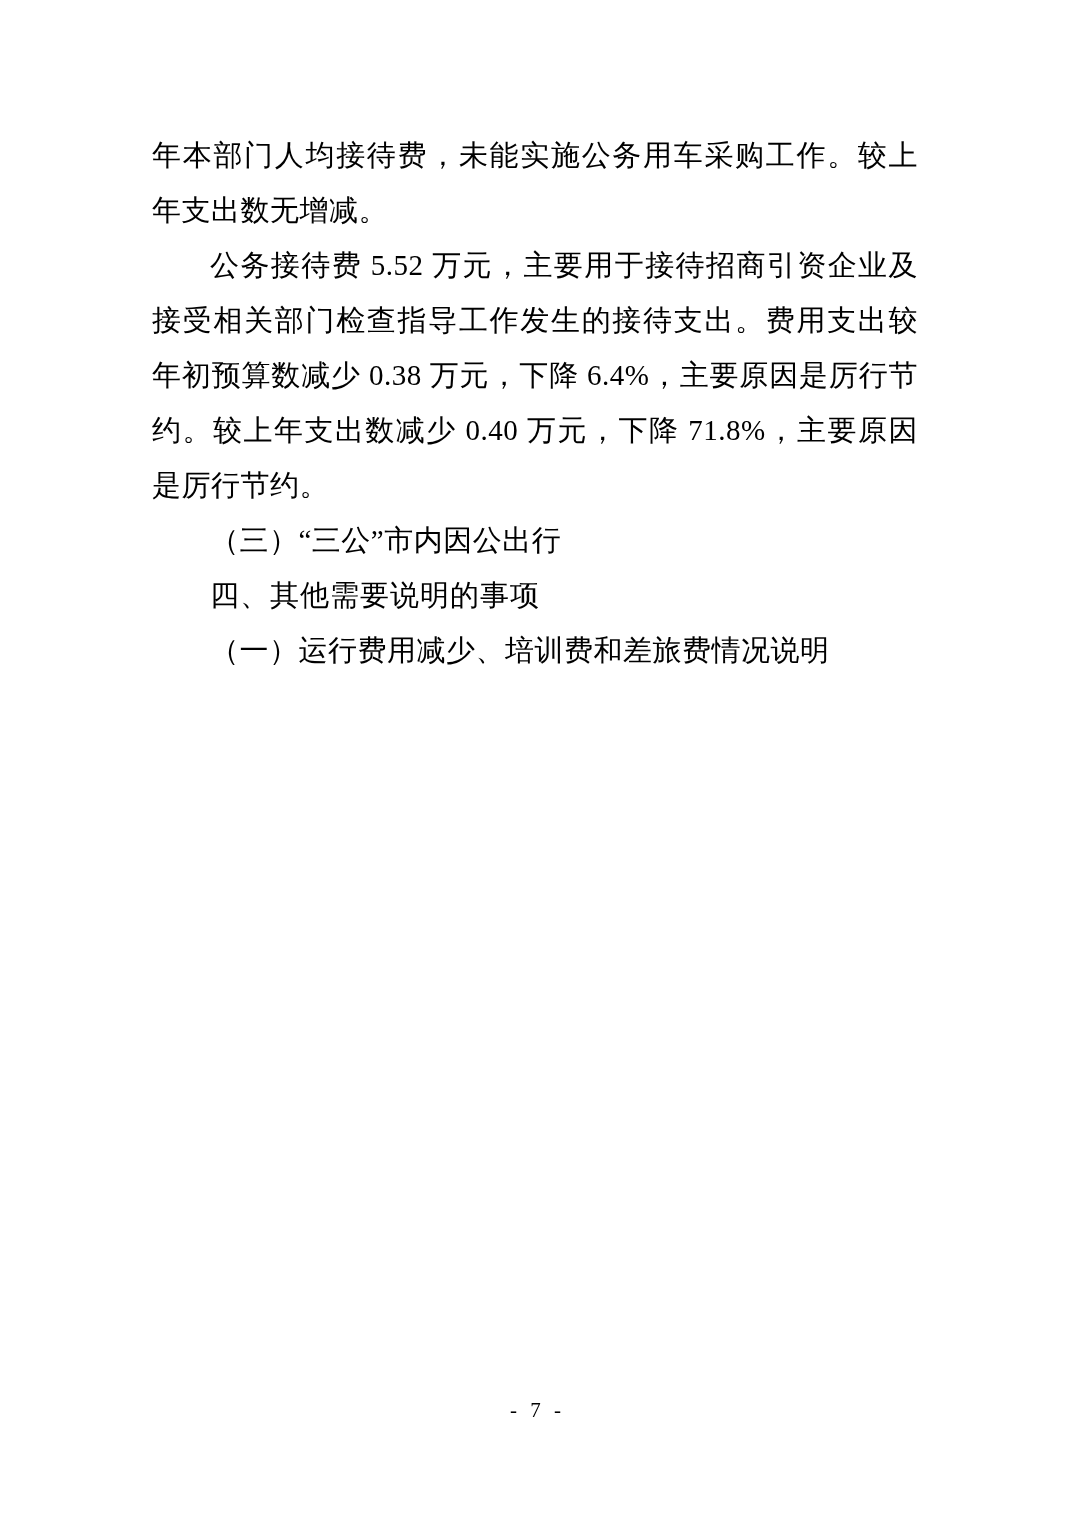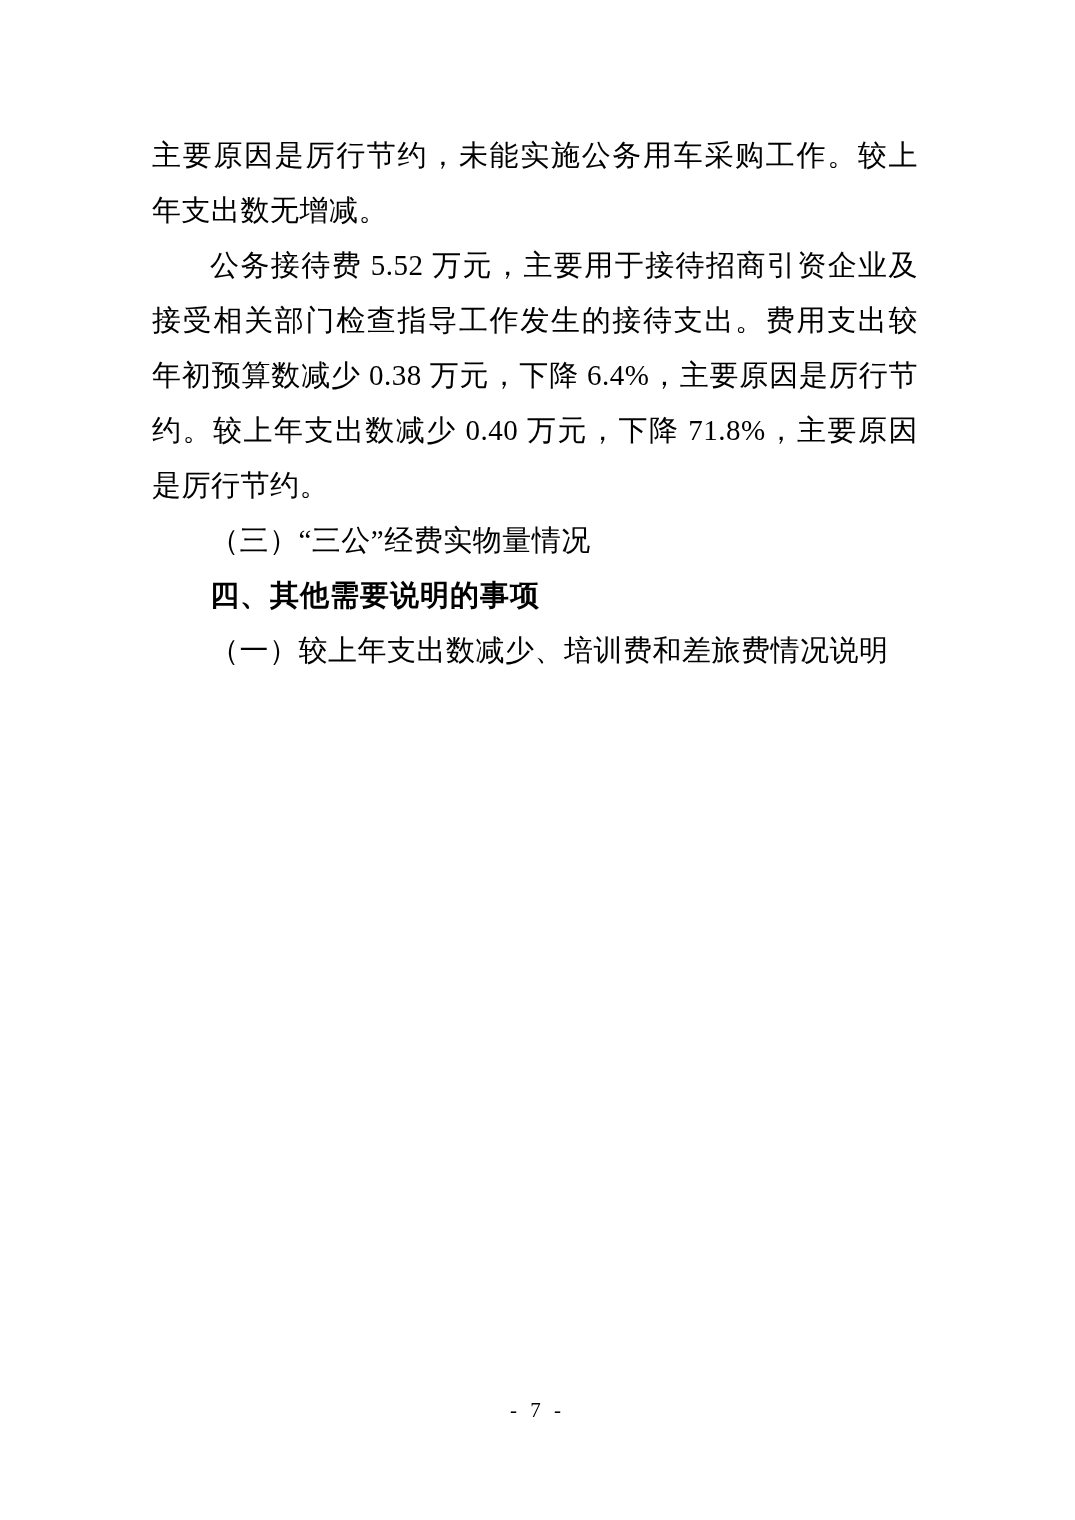--- a/index.html
+++ b/index.html
@@ -30,21 +30,21 @@
   .content p {
     margin: 0;
     padding: 0;
     text-indent: 2em;
   }
   .content p.no-indent {
     text-indent: 0;
   }
   .heading-hei {
     font-family: "Liberation Sans", "DejaVu Sans", sans-serif;
-    font-weight: bold;
+    font-weight: normal;
     letter-spacing: 1px;
   }
   .heading-kai {
     font-weight: normal;
   }
   .footer {
     position: absolute;
     left: 0;
     right: 0;
     top: 1398px;
@@ -53,22 +53,22 @@
     font-family: "Liberation Serif", "DejaVu Serif", serif;
     color: #000000;
     letter-spacing: 4px;
   }
 </style>
 </head>
 <body>
 
 <div class="page">
   <div class="content">
-    <p class="body no-indent">主要原因是厉行节约，未能实施公务用车采购工作。较上年支出数无增减。</p>
+    <p class="body no-indent">年本部门人均接待费，未能实施公务用车采购工作。较上年支出数无增减。</p>
     <p class="body">公务接待费 5.52 万元，主要用于接待招商引资企业及接受相关部门检查指导工作发生的接待支出。费用支出较年初预算数减少 0.38 万元，下降 6.4%，主要原因是厉行节约。较上年支出数减少 0.40 万元，下降 71.8%，主要原因是厉行节约。</p>
-    <p class="heading-kai">（三）“三公”经费实物量情况</p>
+    <p class="heading-kai">（三）“三公”市内因公出行</p>
     <p class="heading-hei">四、其他需要说明的事项</p>
-    <p class="heading-kai">（一）较上年支出数减少、培训费和差旅费情况说明</p>
+    <p class="heading-kai">（一）运行费用减少、培训费和差旅费情况说明</p>
   </div>
   <div class="footer">
     <span>- 7 -</span>
   </div>
 </div>
 
 </body></html>

